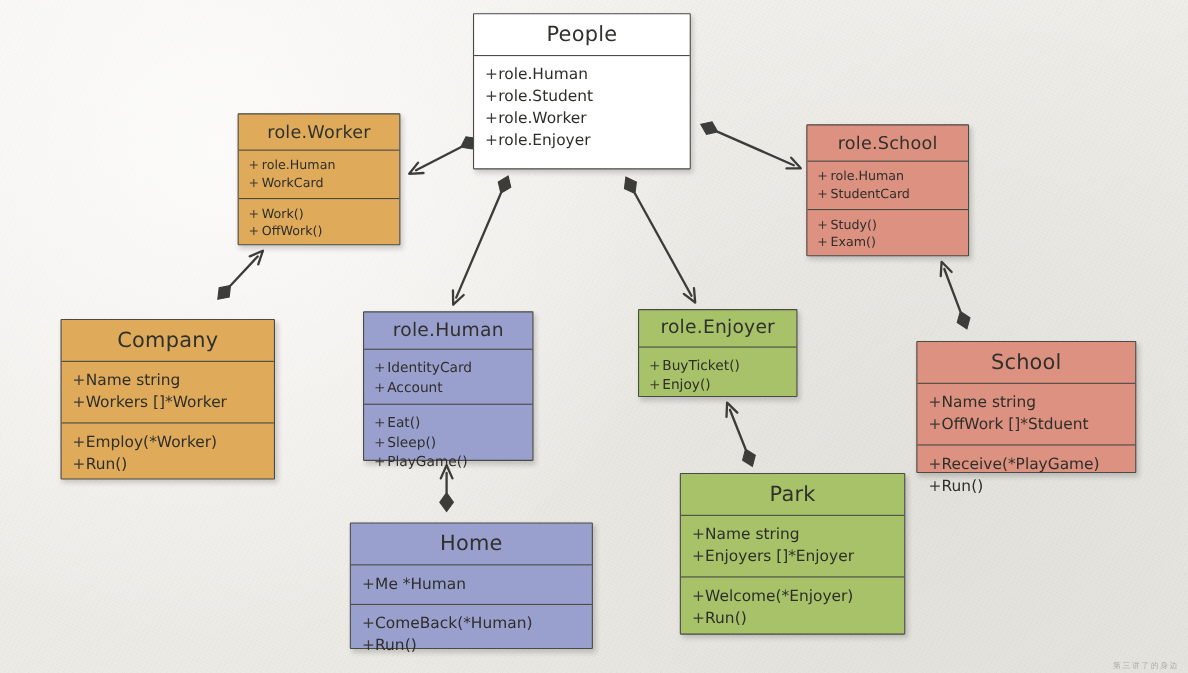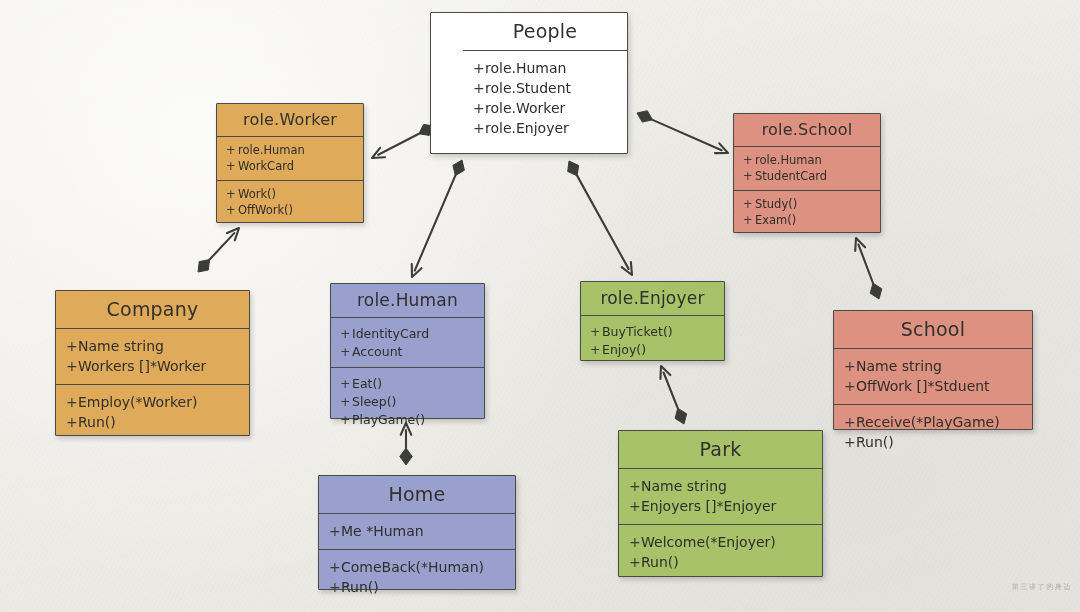--- a/index.html
+++ b/index.html
@@ -65,21 +65,21 @@
   .compact .uml-name { font-size: 16px; padding: 6px 6px 7px 6px; }
   .compact .uml-member { font-size: 11.5px; padding: 1px 6px 1px 9px; }
   .compact .uml-compartment { padding: 5px 0 6px 0; }
   .mid .uml-name { font-size: 17px; padding: 6px 6px 7px 6px; }
   .mid .uml-member { font-size: 12.5px; padding: 1.5px 7px 1.5px 9px; }
   .mid .uml-compartment { padding: 6px 0 7px 0; }
   .white-box { background: #ffffff; }
   #watermark {
     position: absolute;
     right: 8px;
-    bottom: 20px;
+    bottom: 2px;
     font-size: 7px;
     letter-spacing: 1.6px;
     color: rgba(90,90,86,0.42);
     user-select: none;
     white-space: nowrap;
     font-family: Liberation Mono, monospace;
   }
 </style>
 </head>
 <body>
@@ -123,21 +123,21 @@
         <polyline points="660.4480584967981,378.9882778141308 661,366 670.3032312791365,375.0801920556174" fill="none" stroke="#3c3c38" stroke-width="2.1" stroke-linecap="round" stroke-linejoin="round"></polyline>
       </g>
       <g>
         <line x1="873.0023337872136" y1="283.09314613130556" x2="858.4696272640886" y2="244.54988100475654" stroke="#3c3c38" stroke-width="2.1" stroke-linecap="round"></line>
         <polygon points="879,299 881.8024900692483,288.8591889174601 873.0023337872136,283.09314613130556 870.1998437179652,293.23395721384543" fill="#3c3c38" stroke="#3c3c38" stroke-width="1"></polygon>
         <polyline points="855.2278128060162,250.97704615609607 856,238 865.1478618911063,247.2366997797506" fill="none" stroke="#3c3c38" stroke-width="2.1" stroke-linecap="round" stroke-linejoin="round"></polyline>
       </g>
     </svg>
 
   <div id="class-layer">
-      <div class="uml-class white-box" style="left: 430px; top: 12px; width: 198px; height: 142px; background: rgb(255, 255, 255); padding-left: 32px;">
+      <div class="uml-class white-box" style="left: 430px; top: 12px; width: 198px; height: 142px; background: rgb(255, 255, 255);">
         <div class="uml-name">People</div>
         <div class="uml-compartment">
           <div class="uml-member"><span class="vis">+</span><span>role.Human</span></div>
           <div class="uml-member"><span class="vis">+</span><span>role.Student</span></div>
           <div class="uml-member"><span class="vis">+</span><span>role.Worker</span></div>
           <div class="uml-member"><span class="vis">+</span><span>role.Enjoyer</span></div>
         </div>
       </div>
       <div class="uml-class compact" style="left: 216px; top: 103px; width: 148px; height: 120px; background: rgb(223, 171, 91);">
         <div class="uml-name">role.Worker</div>
@@ -195,21 +195,21 @@
         <div class="uml-name">School</div>
         <div class="uml-compartment">
           <div class="uml-member"><span class="vis">+</span><span>Name string</span></div>
           <div class="uml-member"><span class="vis">+</span><span>OffWork []*Stduent</span></div>
         </div>
         <div class="uml-compartment">
           <div class="uml-member"><span class="vis">+</span><span>Receive(*PlayGame)</span></div>
           <div class="uml-member"><span class="vis">+</span><span>Run()</span></div>
         </div>
       </div>
-      <div class="uml-class " style="left: 318px; top: 475px; width: 198px; height: 115px; background: rgb(154, 160, 206);">
+      <div class="uml-class " style="left: 318px; top: 475px; width: 221px; height: 115px; background: rgb(154, 160, 206);">
         <div class="uml-name">Home</div>
         <div class="uml-compartment">
           <div class="uml-member"><span class="vis">+</span><span>Me *Human</span></div>
         </div>
         <div class="uml-compartment">
           <div class="uml-member"><span class="vis">+</span><span>ComeBack(*Human)</span></div>
           <div class="uml-member"><span class="vis">+</span><span>Run()</span></div>
         </div>
       </div>
       <div class="uml-class " style="left: 618px; top: 430px; width: 205px; height: 147px; background: rgb(167, 194, 104);">

